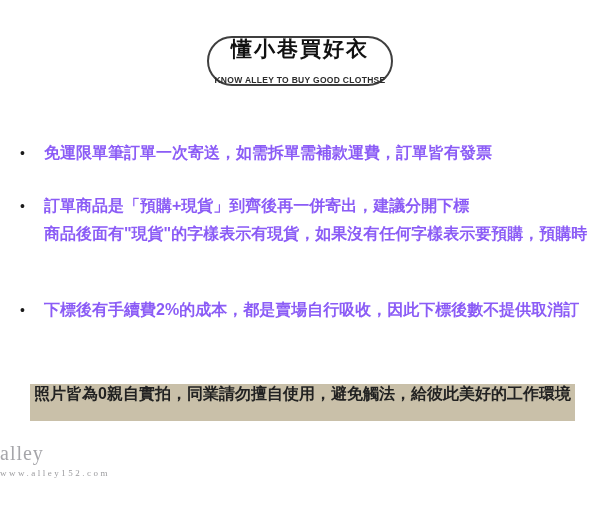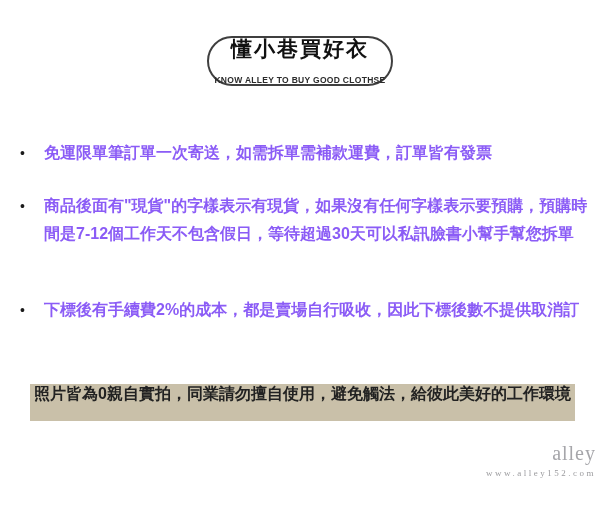--- a/index.html
+++ b/index.html
@@ -93,23 +93,23 @@
     font-size: 16px;
     font-weight: 700;
     color: #222222;
     white-space: nowrap;
   }
 
   
   .footer {
     position: absolute;
     top: 441px;
-    left: 16px;
+    left: 0;
     width: 580px;
-    text-align: right;
+    text-align: left;
     font-family: "Liberation Serif", "DejaVu Serif", serif;
   }
   .footer-brand {
     font-size: 20px;
     letter-spacing: 1px;
     color: #a6a6aa;
     line-height: 24px;
   }
   .footer-website {
     margin-top: 2px;
@@ -132,22 +132,22 @@
   <div class="bullet bullet-1">
     <span class="bullet-dot">•</span>
     <div class="bullet-text">
       <div class="line">免運限單筆訂單一次寄送，如需拆單需補款運費，訂單皆有發票</div>
     </div>
   </div>
 
   <div class="bullet bullet-2">
     <span class="bullet-dot">•</span>
     <div class="bullet-text">
+      <div class="line">訂單商品是「預購+現貨」到齊後再一併寄出，建議分開下標</div>
       <div class="line">商品後面有"現貨"的字樣表示有現貨，如果沒有任何字樣表示要預購，預購時</div>
-      <div class="line">間是7-12個工作天不包含假日，等待超過30天可以私訊臉書小幫手幫您拆單</div>
     </div>
   </div>
 
   <div class="bullet bullet-3">
     <span class="bullet-dot">•</span>
     <div class="bullet-text">
       <div class="line">下標後有手續費2%的成本，都是賣場自行吸收，因此下標後數不提供取消訂</div>
     </div>
   </div>
 

